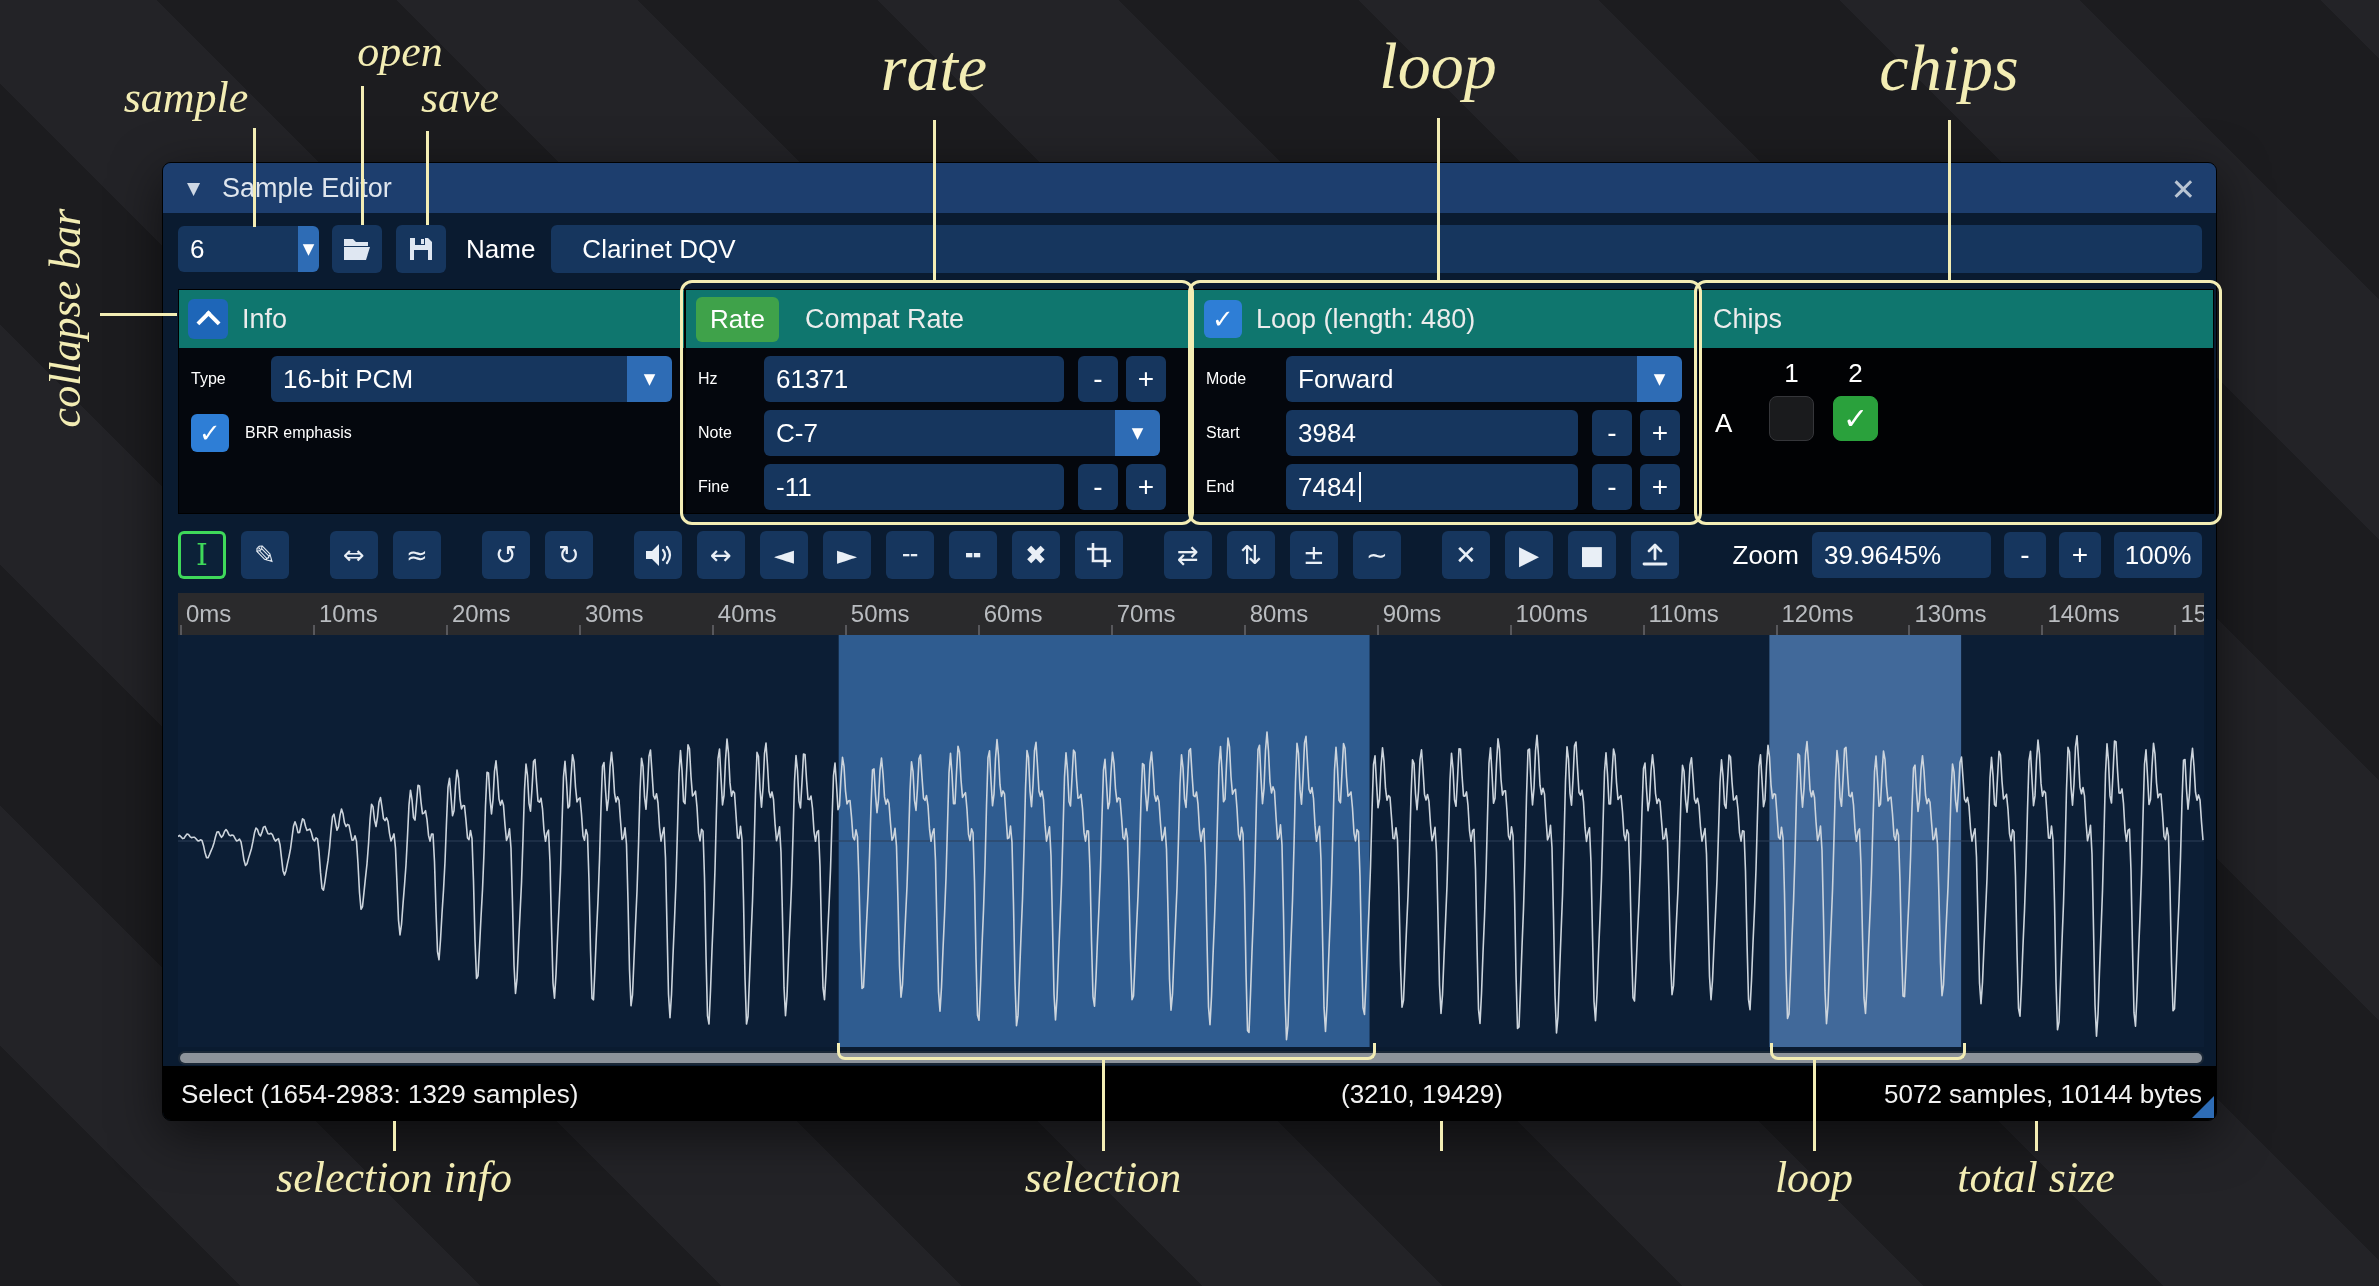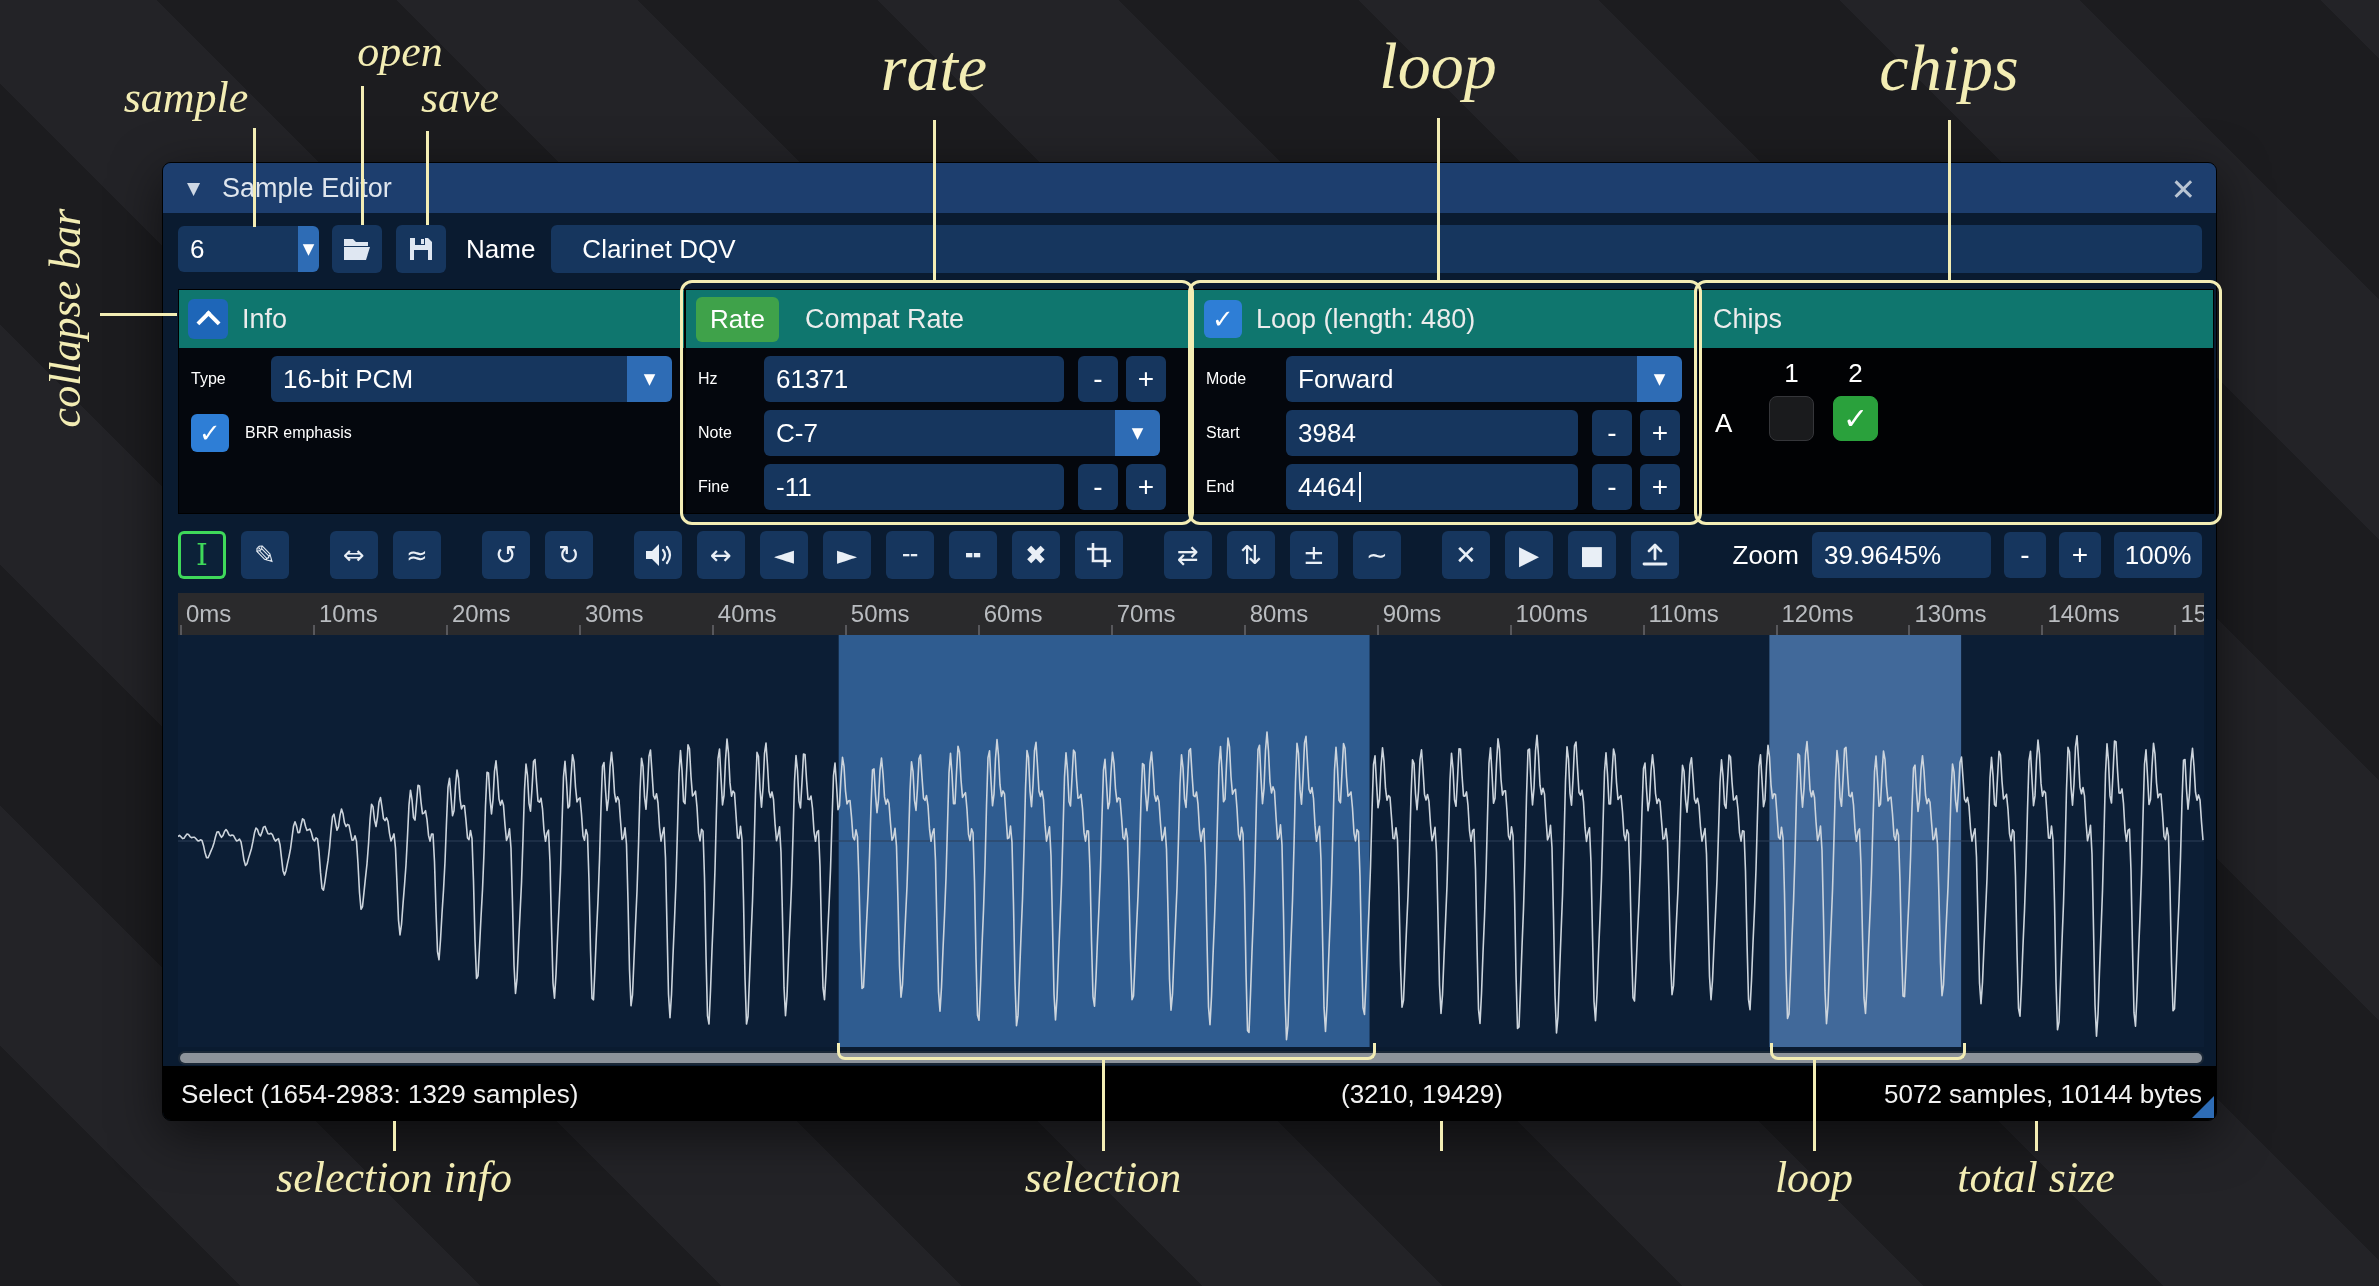--- a/index.html
+++ b/index.html
@@ -221,21 +221,21 @@
     </div>
     <div class="prow">
       <span class="plabel lbl-loop">Start</span>
       <div class="field val-292">3984</div>
       <button class="pm">-</button>
       <button class="pm">+</button>
     </div>
     <div class="prow">
       <span class="plabel lbl-loop">End</span>
       <div class="field val-292">
-        <span>4464</span>
+        <span>7484</span>
         <span class="tcursor"></span>
       </div>
       <button class="pm">-</button>
       <button class="pm">+</button>
     </div>
   </div>
 
   <div class="panel panel-chips">
     <div class="panel-header">
       <span style="margin-left:14px;">Chips</span>

